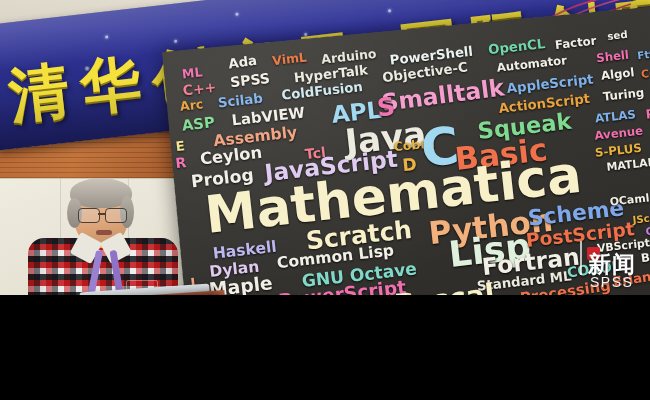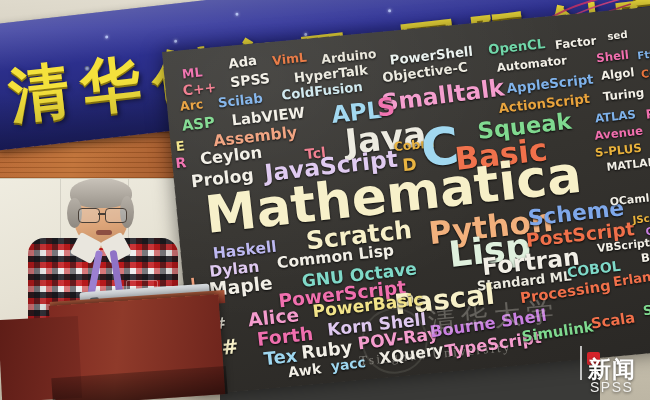--- a/index.html
+++ b/index.html
@@ -1,17 +1,17 @@
 <!DOCTYPE html>
 <html><head>
 <meta charset="utf-8">
 <style>
   html,body{margin:0;padding:0;background:#000;}
   body{font-family:"Liberation Sans",sans-serif;}
-  #stage{position:relative;width:650px;height:400px;overflow:hidden;background:#3a3a38;}
+  #stage{position:relative;width:650px;height:295px;overflow:hidden;background:#3a3a38;}
 
   
   .ceiling{position:absolute;left:0;top:0;width:650px;height:92px;
     background:linear-gradient(185deg,#e8e4d8 0%,#ded9cb 40%,#cfc9ba 100%);}
   .ceil-light{position:absolute;background:linear-gradient(180deg,#ffffff,#f6f3e6);
     box-shadow:0 0 14px 5px rgba(255,255,240,.75);border-radius:2px;}
   .cl1{left:300px;top:2px;width:330px;height:13px;transform:rotate(-10deg);}
   .cl2{left:392px;top:44px;width:300px;height:10px;transform:rotate(-9deg);}
   .cl3{left:528px;top:72px;width:160px;height:8px;transform:rotate(-8deg);}
   .ceil-vent{position:absolute;background:#c5bfb0;opacity:.8;}

